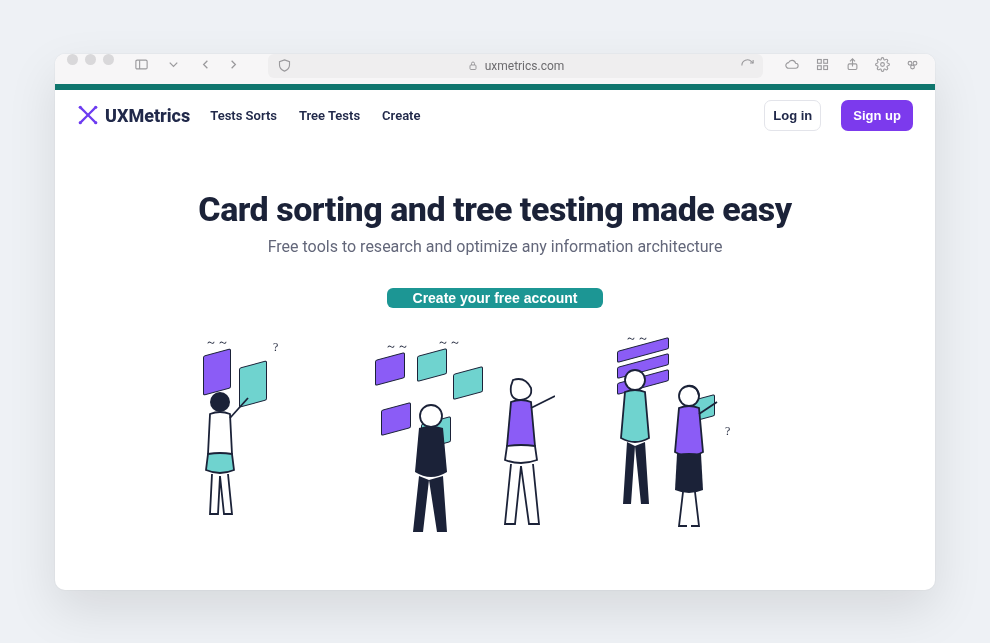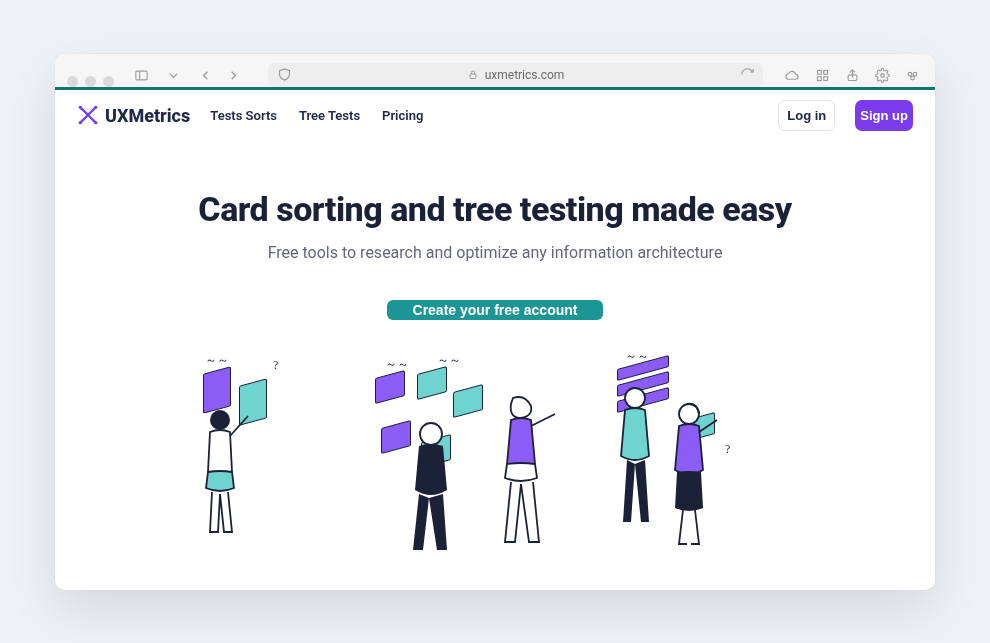--- a/index.html
+++ b/index.html
@@ -19,23 +19,23 @@
     border-radius: 10px;
     box-shadow: 0 20px 50px rgba(0,0,0,0.10), 0 0 0 1px rgba(0,0,0,0.02);
     overflow: hidden;
     display: flex;
     flex-direction: column;
   }
   
   .chrome {
     height: 36px;
     background: #f7f6f7;
-    border-bottom: 3px solid #0f766e;
-    display: flex;
-    align-items: flex-end;
+    border-bottom: 6px solid #0f766e;
+    display: flex;
+    align-items: flex-start;
     padding: 0 12px;
     gap: 10px;
     color: #8b8a8d;
     font-size: 12px;
   }
   .traffic { display: flex; gap: 7px; margin-right: 6px; }
   .dot { width: 11px; height: 11px; border-radius: 50%; background: #d9d8da; }
   .chrome .icon-btn {
     width: 22px; height: 22px;
     display: inline-flex; align-items: center; justify-content: center;
@@ -83,27 +83,27 @@
   .logo-mark { width: 22px; height: 22px; }
   .nav-links { display: flex; gap: 22px; font-size: 13px; color: #21294a; font-weight: 600; }
   .nav-links span { cursor: pointer; }
   .spacer { flex: 1; }
   .btn-login {
     background: #fff; border: 1px solid #e3e4ea; color: #21294a;
     padding: 7px 8px; border-radius: 7px; font-size: 13px; font-weight: 600;
   }
   .btn-signup {
     background: #7c3aed; color: #fff; border: none;
-    padding: 8px 5px; border-radius: 7px; font-size: 13px; font-weight: 600;
+    padding: 8px 12px; border-radius: 7px; font-size: 13px; font-weight: 600;
   }
   .hero {
     flex: 1;
     display: flex; flex-direction: column; align-items: center;
     padding-top: 48px;
-    gap: 14px;
+    gap: 8px;
     position: relative;
   }
   .hero h1 {
     font-size: 34px; font-weight: 800; color: #1b2238; text-align: center;
     letter-spacing: -0.5px;
   }
   .hero p.sub {
     font-size: 16px; color: #63677a; text-align: right; font-weight: 400;
   }
   .cta {
@@ -248,21 +248,21 @@
           <circle cx="6" cy="6" r="3" fill="#6d3cf0"></circle>
           <circle cx="34" cy="6" r="3" fill="#6d3cf0"></circle>
           <circle cx="6" cy="34" r="3" fill="#6d3cf0"></circle>
           <circle cx="34" cy="34" r="3" fill="#6d3cf0"></circle>
         </svg>
         <span>UXMetrics</span>
       </div>
       <div class="nav-links">
         <span>Tests Sorts</span>
         <span>Tree Tests</span>
-        <span>Pricing</span>
+        <span>Create</span>
       </div>
       <div class="spacer"></div>
       <button class="btn-login">Log in</button>
       <button class="btn-signup">Sign up</button>
     </div>
 
     <div class="hero">
       <h1>Card sorting and tree testing made easy</h1>
       <p class="sub">Free tools to research and optimize any information architecture</p>
       <button class="cta">Create your free account</button>

